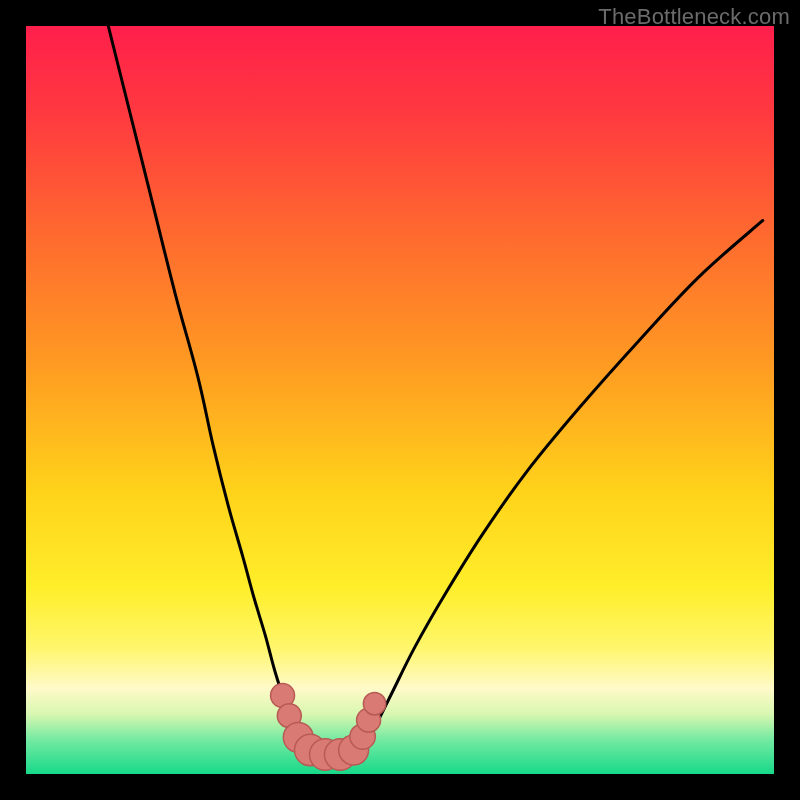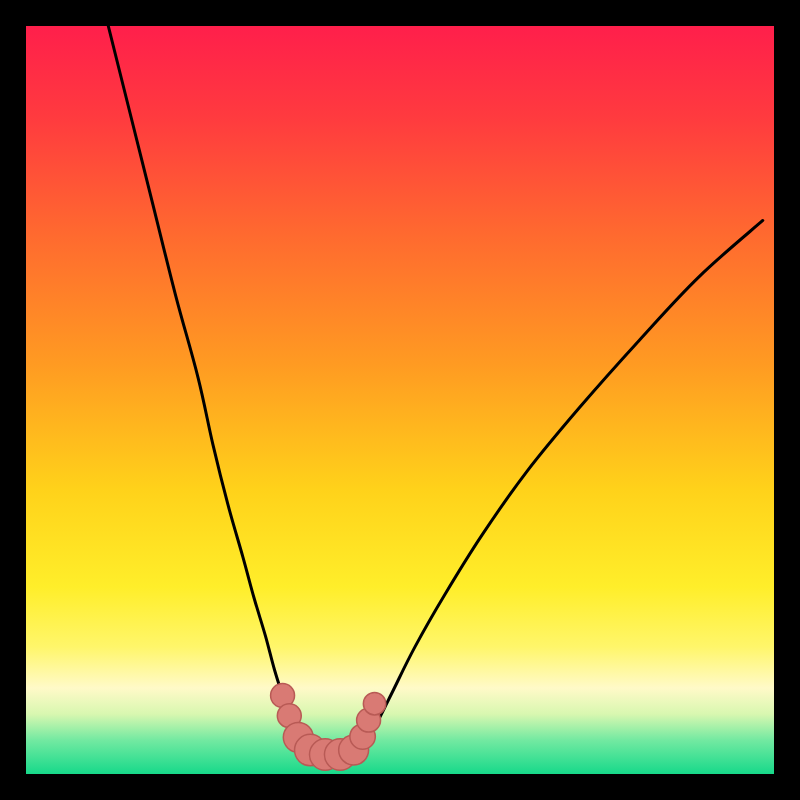--- a/index.html
+++ b/index.html
@@ -35,20 +35,21 @@
     font-weight: 500;
     letter-spacing: 0.2px;
   }
   svg { display: block; }
 </style>
 </head>
 <body>
 
 <div class="frame">
 
+  <div class="watermark">TheBottleneck.com</div>
 
   <div class="plot-area">
     <svg id="chart-svg" width="748" height="748" viewBox="0 0 748 748">
       <defs>
         <linearGradient id="bg-grad" x1="0" y1="0" x2="0" y2="1">
             <stop offset="0%" stop-color="#ff1f4b"></stop>
             <stop offset="12%" stop-color="#ff3a3f"></stop>
             <stop offset="28.000000000000004%" stop-color="#ff6a2f"></stop>
             <stop offset="45%" stop-color="#ff9a22"></stop>
             <stop offset="62%" stop-color="#ffd21a"></stop>

